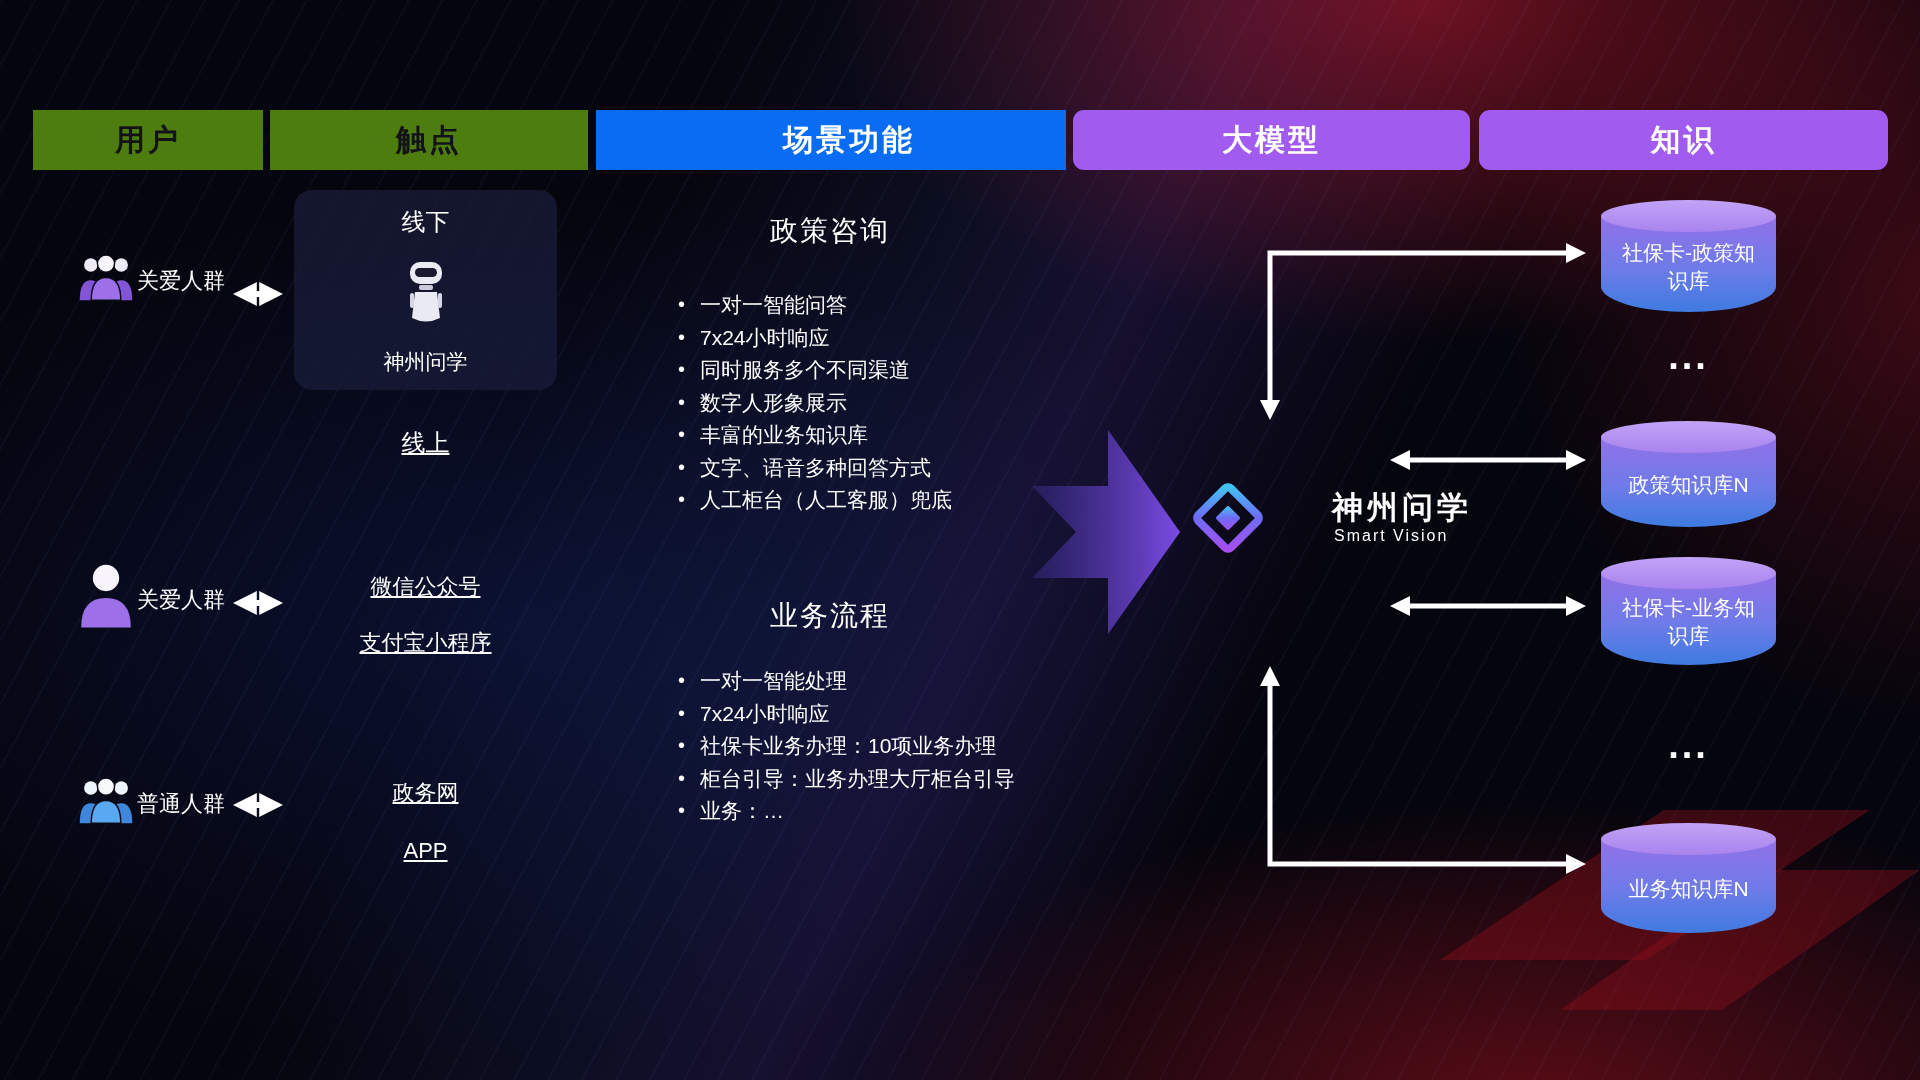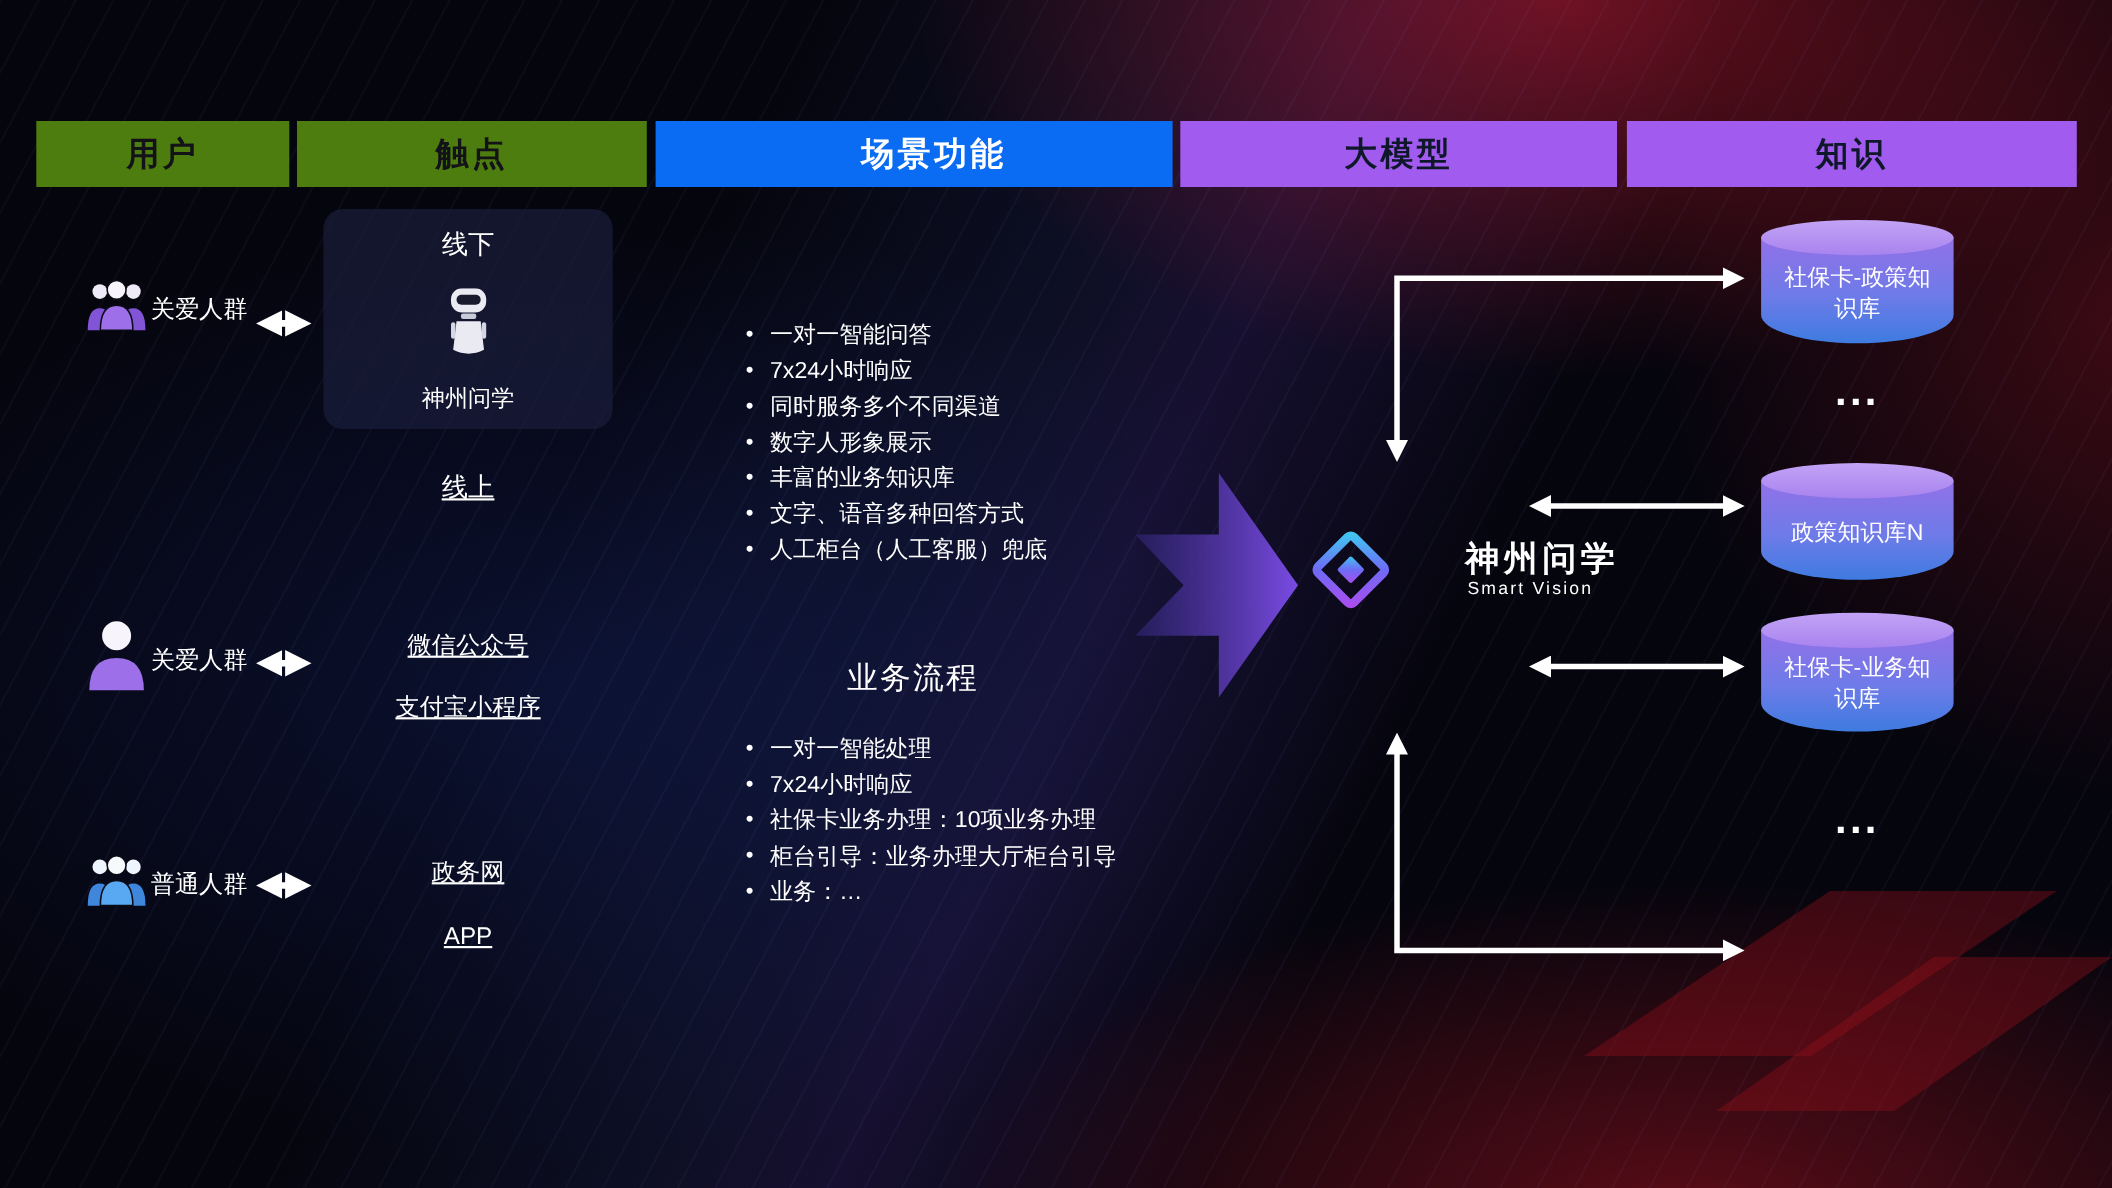--- a/index.html
+++ b/index.html
@@ -21,21 +21,21 @@
   }
   .chev { position:absolute; background:rgba(150,15,25,.38); }
   .chev1 { left:1440px; top:810px; width:430px; height:150px; clip-path:polygon(0 100%, 52% 0, 100% 0, 48% 100%); }
   .chev2 { left:1560px; top:870px; width:360px; height:140px; clip-path:polygon(0 100%, 55% 0, 100% 0, 45% 100%); }
 
   
   .hbox { position:absolute; top:110px; height:60px; display:flex; align-items:center; justify-content:center;
           font-size:30px; font-weight:bold; letter-spacing:3px; }
   .hbox.white { background:#4d7c0f; color:#121218; }
   .hbox.blue  { color:#fff; }
-  .hbox.purple{ color:#0f172a; }
+  .hbox.purple{ color:#ffffff;border-radius:11px; }
   .h-user      { left:33px;   width:230px; }
   .h-touch     { left:270px;  width:318px; }
   .h-scenario  { left:596px;  width:470px;padding-left:36px; }
   .h-model     { left:1073px; width:397px; }
   .h-knowledge { left:1479px; width:409px; }
 
   
   .user { position:absolute; left:75px; width:150px; display:flex; flex-direction:row; align-items:center; }
   .user .label { margin-top:10px; font-size:22px; white-space:nowrap; }
   .u1 { top:224px; } .u2 { top:551px; } .u3 { top:747px; }
@@ -158,20 +158,21 @@
     </svg>
     <div class="tp-robot-label">神州问学</div>
   </div>
 
   <div class="tp-text tp-online">线上</div>
   <div class="tp-text tp-item tp-wechat">微信公众号</div>
   <div class="tp-text tp-item tp-alipay">支付宝小程序</div>
   <div class="tp-text tp-item tp-gov">政务网</div>
   <div class="tp-text tp-item tp-app">APP</div>
 
+  <div class="sc-title sc-t1">政策咨询</div>
   <ul class="sc-list sc-l1">
     <li>一对一智能问答</li>
     <li>7x24小时响应</li>
     <li>同时服务多个不同渠道</li>
     <li>数字人形象展示</li>
     <li>丰富的业务知识库</li>
     <li>文字、语音多种回答方式</li>
     <li>人工柜台（人工客服）兜底</li>
   </ul>
 
@@ -218,20 +219,25 @@
     <div class="body"></div>
     <div class="cap"></div>
     <div class="clabel">政策知识库N</div>
   </div>
   <div class="cyl k3">
     <div class="body"></div>
     <div class="cap"></div>
     <div class="clabel">社保卡-业务知识库</div>
   </div>
   <div class="kdots kd2">...</div>
+  <div class="cyl k4">
+    <div class="body"></div>
+    <div class="cap"></div>
+    <div class="clabel">业务知识库N</div>
+  </div>
 
   <svg class="connectors" width="1920" height="1080" viewBox="0 0 1920 1080">
     <defs>
       <marker id="arr" viewBox="0 0 10 10" refX="7" refY="5" markerWidth="4" markerHeight="4" orient="auto-start-reverse">
         <path d="M0,0 L10,5 L0,10 Z" fill="#fff"></path>
       </marker>
     </defs>
 
     <path class="uarrow" d="M240 294 H276" marker-start="url(#arr)" marker-end="url(#arr)"></path>
     <path class="uarrow" d="M240 603 H276" marker-start="url(#arr)" marker-end="url(#arr)"></path>

